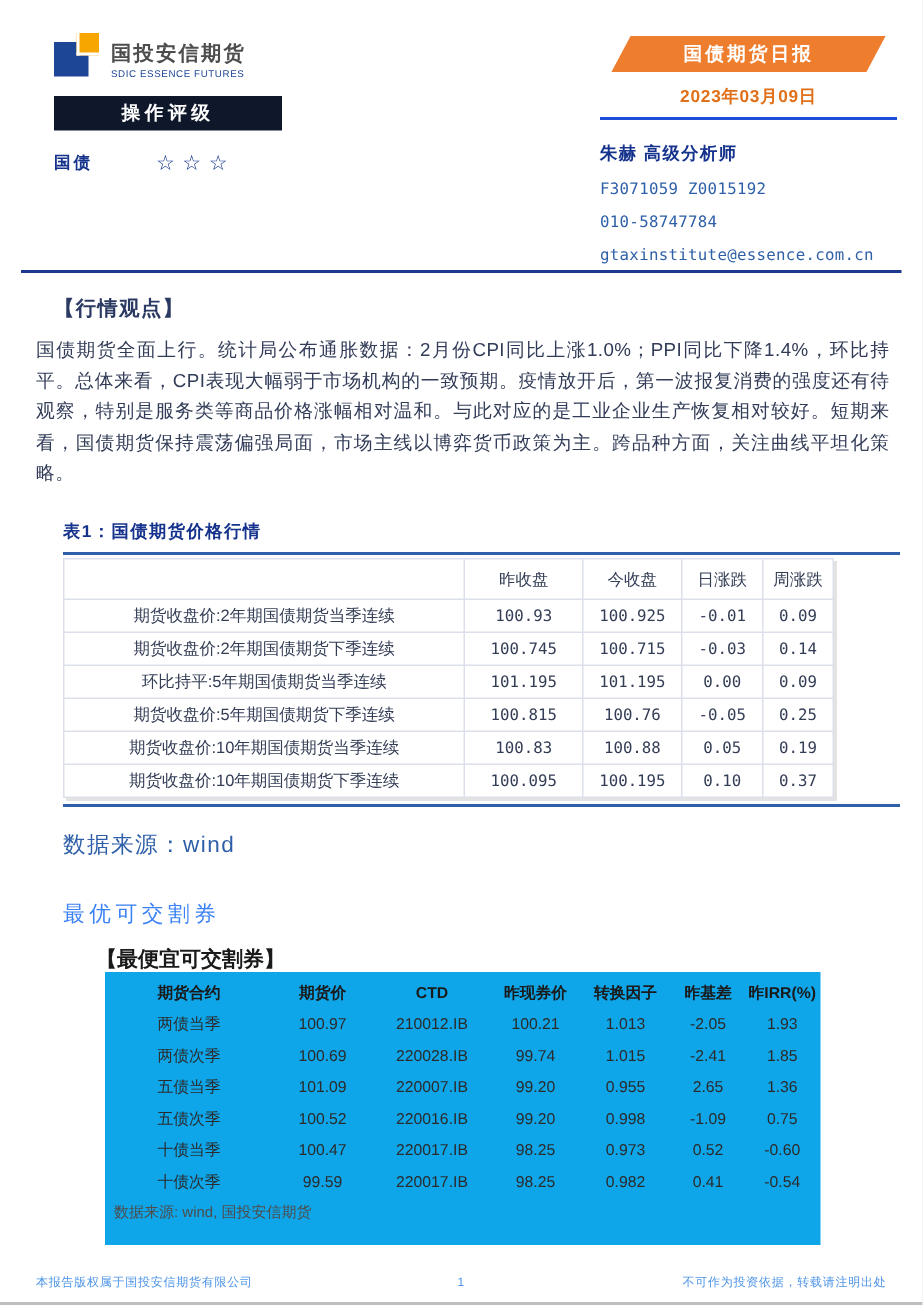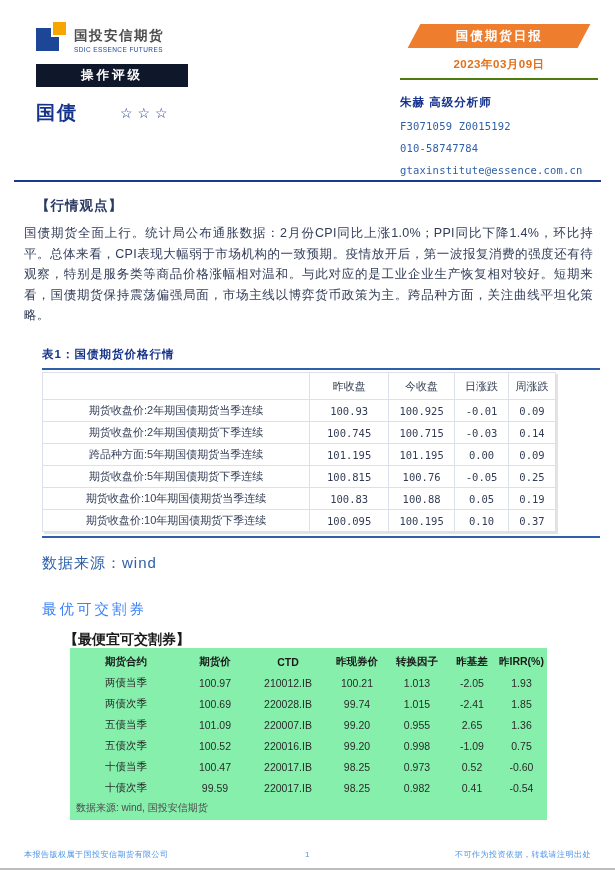--- a/index.html
+++ b/index.html
@@ -17,35 +17,35 @@
   .logo-blue { position:absolute; left:0; bottom:2px; width:23px; height:23px; background:#1e4697; }
   .logo-orange { position:absolute; right:1px; top:0; width:15px; height:15px; background:#f7a600; border-left:2.5px solid #fff; border-bottom:2.5px solid #fff; }
   .logo-cn { font-size:13.5px; color:#4d4d4d; letter-spacing:1.5px; font-weight:bold; margin-top:4px; }
   .logo-en { font-size:6.5px; color:#1e4697; letter-spacing:0.4px; margin-top:1px; }
   .rating-banner {
     margin-top:11px; width:152px; height:23px; background:#0f172a;
     color:#ffffff; font-weight:bold; font-size:12.5px; text-align:center;
     line-height:23px; letter-spacing:3px;
   }
   .rating-row { margin-top:13px; display:flex; align-items:center; }
-  .rating-subject { color:#15338c; font-weight:bold; font-size:19px; letter-spacing:2px; }
+  .rating-subject { color:#15338c; font-weight:bold; font-size:11px; letter-spacing:2px; }
   .rating-stars { color:#15338c; font-size:14px; font-weight:bold; letter-spacing:5px; margin-left:42px; }
   .header-right { position:absolute; left:400px; top:24px; width:198px; }
   .report-banner-wrap { width:170px; margin:0 auto; }
   .report-banner {
     background:#ee7e2e; transform:skewX(-28deg); height:24px;
     display:flex; align-items:center; justify-content:center;
   }
   .report-banner span {
     transform:skewX(28deg); color:#ffffff; font-weight:bold;
     font-size:12.5px; letter-spacing:2px;
   }
   .report-date {
     margin-top:9px; text-align:center; color:#e0701a; font-weight:bold;
-    font-size:11.5px; padding-bottom:6px; border-bottom:2px solid #4d7c0f;
+    font-size:11.5px; padding-bottom:6px; border-bottom:2px solid #1d4ed8;
     letter-spacing:0.5px;
   }
   .analyst-name { margin-top:15px; color:#15338c; font-weight:bold; font-size:11.5px; letter-spacing:1px; }
   .analyst-license, .analyst-phone, .analyst-email {
     font-family:"DejaVu Sans Mono","Liberation Mono",monospace;
     color:#2e5fa7; font-size:10.5px; margin-top:10px; letter-spacing:0.2px;
   }
   .header-divider { position:absolute; top:180px; left:14px; right:14px; height:0; border-top:2.5px solid #1b3a8f; }
   
   .opinion-title { position:absolute; left:36px; top:197px; color:#2b3a63; font-weight:bold; font-size:13.5px; letter-spacing:1px; }
@@ -67,21 +67,21 @@
   table.price-table td:first-child { width:268px; font-family:"Liberation Sans","DejaVu Sans",sans-serif; font-size:11px; }
   table.price-table th:nth-child(2), table.price-table td:nth-child(2) { width:79px; }
   table.price-table th:nth-child(3), table.price-table td:nth-child(3) { width:66px; }
   table.price-table th:nth-child(4), table.price-table td:nth-child(4) { width:54px; }
   table.price-table th:nth-child(5), table.price-table td:nth-child(5) { width:47px; }
   .table1-bottomline { margin-top:4px; border-top:2px solid #2e5fa8; }
   .table1-source { margin-top:16px; color:#2e5fa8; font-size:15px; letter-spacing:1px; }
   
   .ctd-title { position:absolute; left:42px; top:600px; color:#3b82f6; font-size:14.5px; letter-spacing:3px; }
   .ctd-label { position:absolute; left:64px; top:631px; color:#1a1a1a; font-weight:bold; font-size:14px; }
-  .ctd-block { position:absolute; left:70px; top:648px; width:477px; background:#86efac; padding:3px 0 2px 0; }
+  .ctd-block { position:absolute; left:70px; top:648px; width:477px; background:#0ea5e9; padding:3px 0 12px 0; }
   table.ctd-table { border-collapse:collapse; width:100%; }
   table.ctd-table th, table.ctd-table td { text-align:center; font-size:10.5px; padding:0 2px; }
   table.ctd-table th { color:#1a1a1a; font-weight:bold; height:21px; }
   table.ctd-table td { color:#2b2b2b; height:21px; font-weight:500; }
   table.ctd-table th:nth-child(1){ width:112px; } table.ctd-table th:nth-child(2){ width:66px; }
   table.ctd-table th:nth-child(3){ width:80px; } table.ctd-table th:nth-child(4){ width:58px; }
   table.ctd-table th:nth-child(5){ width:62px; } table.ctd-table th:nth-child(6){ width:48px; }
   table.ctd-table th:nth-child(7){ width:51px; }
   .ctd-source { padding:3px 0 3px 6px; color:#4d4d4d; font-size:10px; }
   
@@ -154,21 +154,21 @@
             <td>0.09</td>
           </tr>
           <tr>
             <td>期货收盘价:2年期国债期货下季连续</td>
             <td>100.745</td>
             <td>100.715</td>
             <td>-0.03</td>
             <td>0.14</td>
           </tr>
           <tr>
-            <td>跨品种方面:5年期国债期货当季连续</td>
+            <td>环比持平:5年期国债期货当季连续</td>
             <td>101.195</td>
             <td>101.195</td>
             <td>0.00</td>
             <td>0.09</td>
           </tr>
           <tr>
             <td>期货收盘价:5年期国债期货下季连续</td>
             <td>100.815</td>
             <td>100.76</td>
             <td>-0.05</td>

